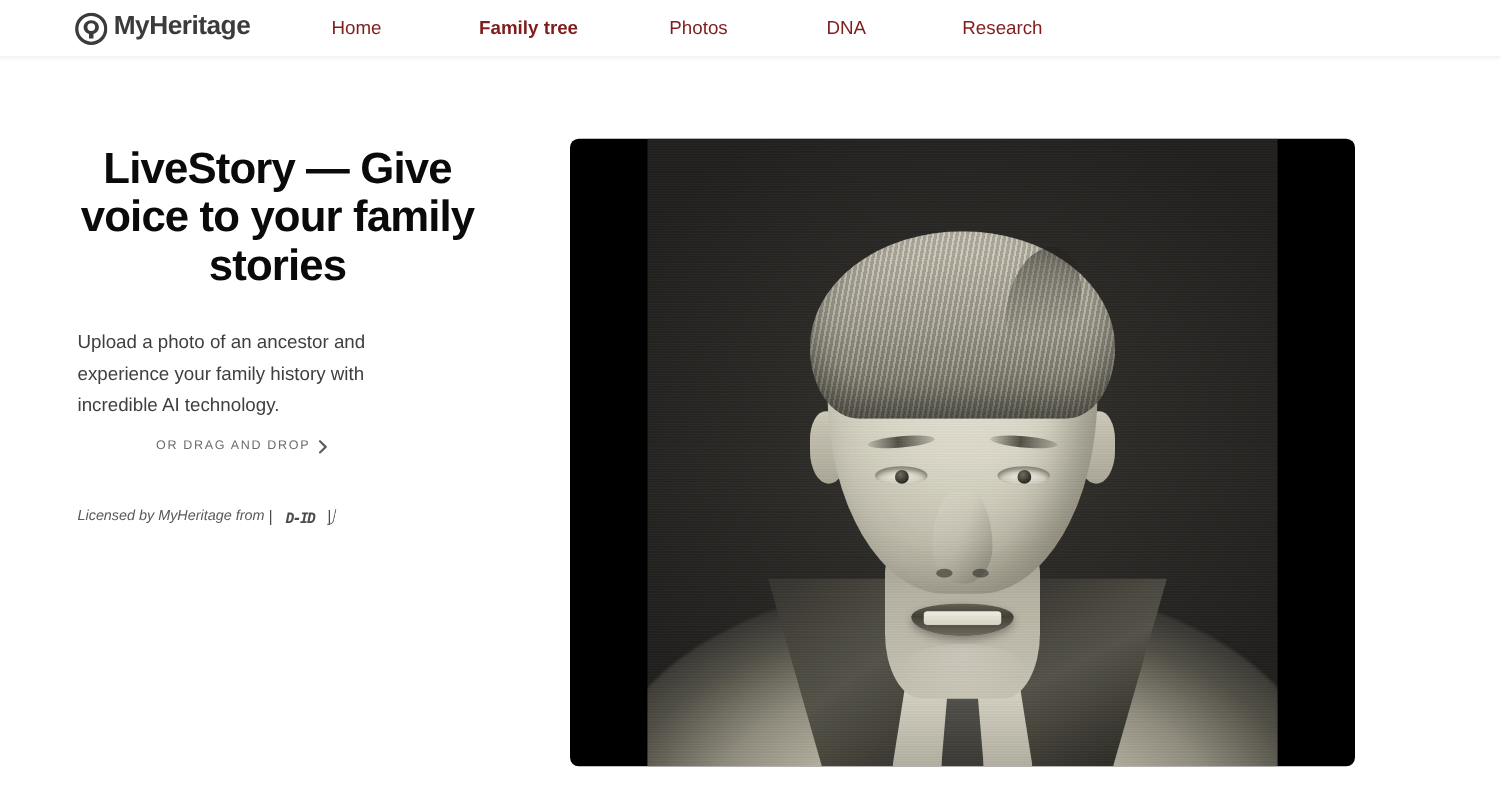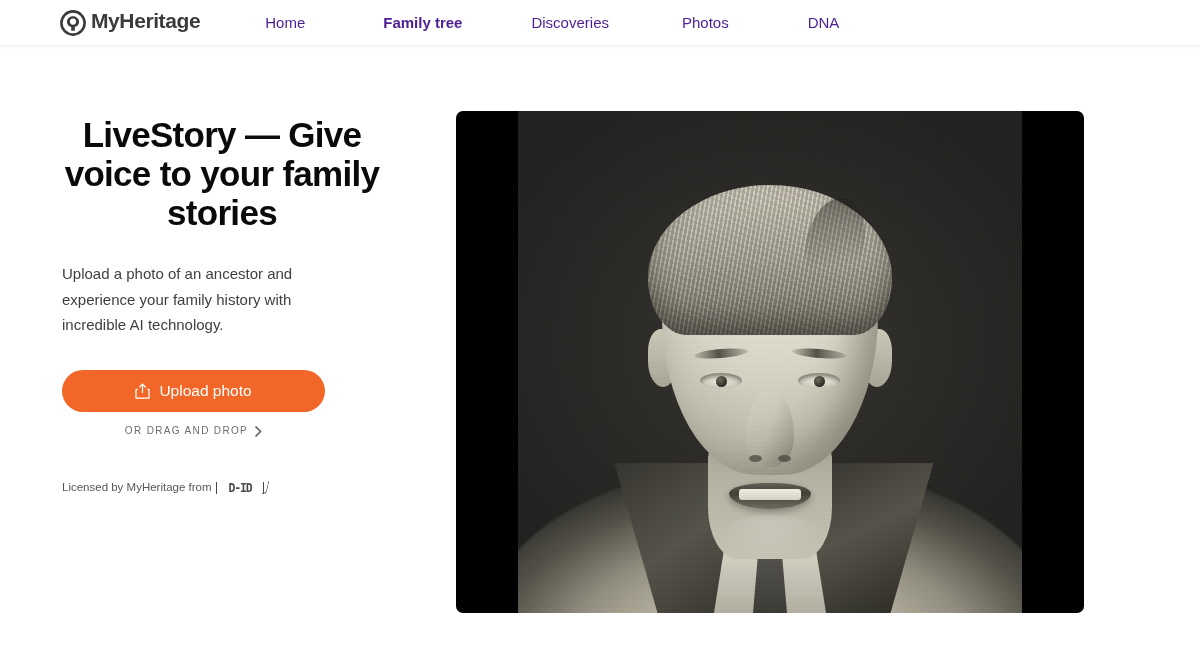--- a/index.html
+++ b/index.html
@@ -30,21 +30,21 @@
   .brand-word {
     font-size: 21px; font-weight: bold;
     color: #3b3b3b; letter-spacing: -0.4px;
     line-height: 1;
   }
   .nav-links {
     display: flex; align-items: center;
     margin-left: 53px;
   }
   .nav-link {
-    font-size: 15px; color: #4c1d95;
+    font-size: 15px; color: #7f1d1d;
     padding: 0 12px;
     cursor: pointer; white-space: nowrap;
     line-height: 46px;
   }
   .nl-home      { margin-left: 0px;  }
   .nl-familytree{ margin-left: 54px; font-weight: bold; }
   .nl-discover  { margin-left: 45px; }
   .nl-photos    { margin-left: 49px; }
   .nl-dna       { margin-left: 55px; }
   .nl-research  { margin-left: 53px; }
@@ -97,21 +97,21 @@
     font-size: 10px;
     letter-spacing: 1.35px;
     color: #6c6c6c;
     text-transform: uppercase;
     line-height: 1;
   }
   .chev { width: 7px; height: 11px; display: block; }
 
   .licensed {
     margin-top: 45px;
-    display: flex; align-items: center; gap: 4px;
+    display: flex; align-items: center; gap: 4px; font-style: italic;
   }
   .licensed-text {
     font-size: 11.5px; color: #585858; line-height: 1;
   }
   .did-logo {
     display: flex; align-items: flex-end;
     position: relative; top: -1px;
   }
   .did-mark {
     font-family: "DejaVu Sans Mono", monospace;
@@ -313,41 +313,32 @@
         <path d="M13 6.2c3.4 0 6.1 2.5 6.1 5.6 0 2.6-1.8 4.7-4.3 5.3v3.6h-3.6v-3.6c-2.5-.6-4.3-2.7-4.3-5.3 0-3.1 2.7-5.6 6.1-5.6z" fill="#3b3b3b"></path>
         <circle cx="13" cy="11.6" r="3.1" fill="#ffffff"></circle>
       </svg>
     </span>
     <span class="brand-word">MyHeritage</span>
   </div>
 
   <div class="nav-links">
     <a class="nav-link nl-home">Home</a>
     <a class="nav-link nl-familytree">Family tree</a>
-    <a class="nav-link nl-discover">Discoveries</a>
     <a class="nav-link nl-photos">Photos</a>
     <a class="nav-link nl-dna">DNA</a>
+    <a class="nav-link nl-research">Research</a>
   </div>
 </div>
 
 <div class="hero-left">
 
   <h1 class="hero-title">LiveStory — Give voice to your family stories</h1>
 
   <p class="hero-sub">Upload a photo of an ancestor and experience your family history with incredible AI technology.</p>
 
-  <button class="upload-btn">
-    <span>
-      <svg class="upload-icon" viewBox="0 0 15 16" xmlns="http://www.w3.org/2000/svg">
-        <path d="M7.5 1.1 L10.3 4.0 M7.5 1.1 L4.7 4.0 M7.5 1.1 L7.5 9.6" fill="none" stroke="#ffffff" stroke-width="1.25" stroke-linecap="round" stroke-linejoin="round"></path>
-        <path d="M2.1 6.4 L1.0 6.4 L1.0 15.0 L14.0 15.0 L14.0 6.4 L12.9 6.4" fill="none" stroke="#ffffff" stroke-width="1.25" stroke-linecap="round" stroke-linejoin="round"></path>
-      </svg>
-    </span>
-    <span class="upload-btn-label">Upload photo</span>
-  </button>
 
   <div class="dragdrop">
     <span class="dragdrop-label">OR DRAG AND DROP</span>
     <span>
       <svg class="chev" viewBox="0 0 7 11" xmlns="http://www.w3.org/2000/svg">
         <path d="M1 1 L5.6 5.5 L1 10" fill="none" stroke="#5d5d5d" stroke-width="1.7" stroke-linecap="round" stroke-linejoin="round"></path>
       </svg>
     </span>
   </div>
 

